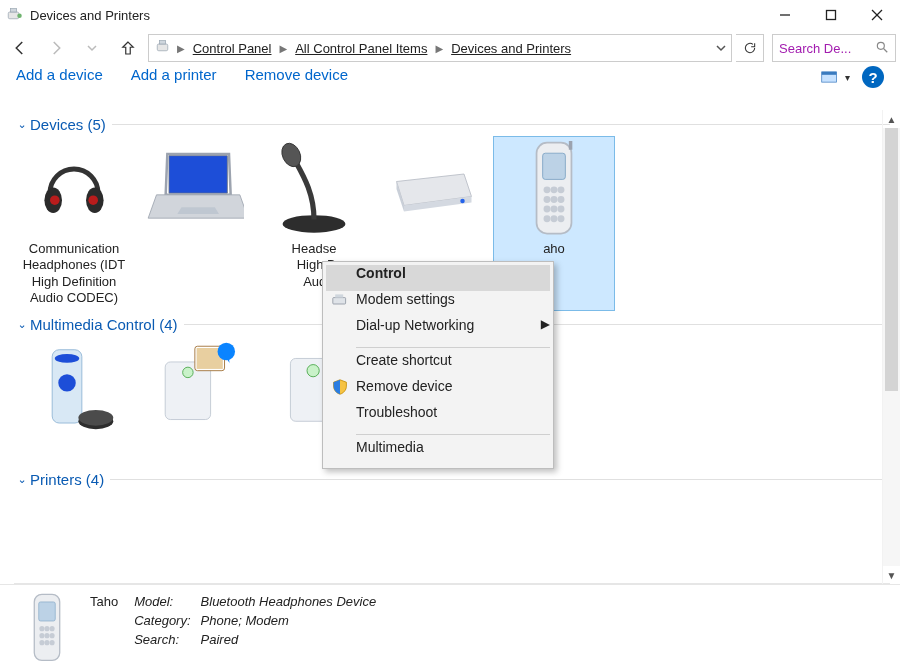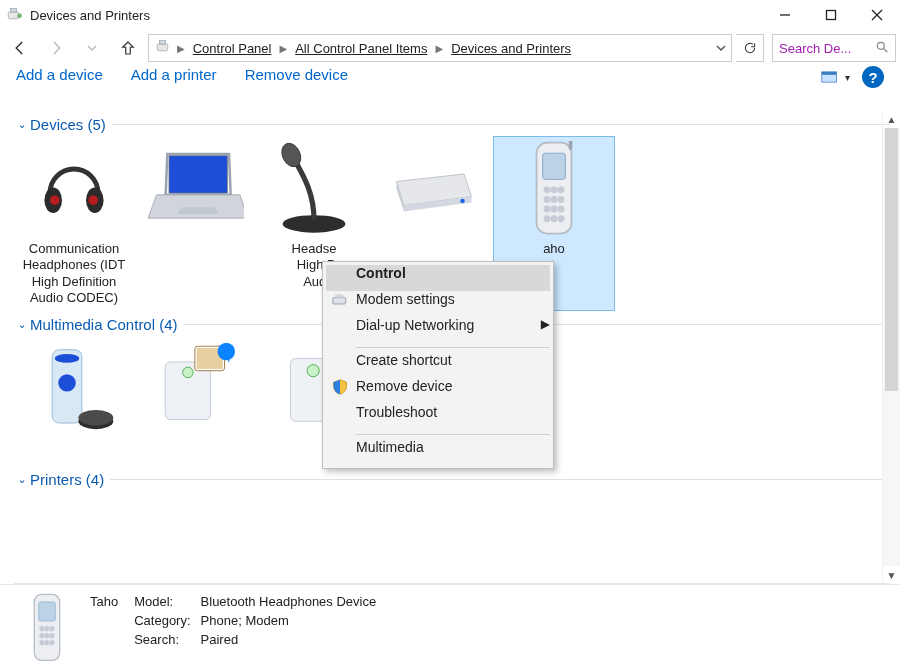--- a/index.html
+++ b/index.html
@@ -399,21 +399,21 @@
 
 <style>
 </style>
 
 <style>
   .details{display:flex;}
 </style>
 <div style="position:absolute; left:90px; bottom:0; height:88px; padding-top:10px; font-size:13px;" data-interactable="false">
   <div style="display:flex; align-items:baseline; gap:16px;">
      <span style="font-size:13px;" data-interactable="false">Taho</span>
-     <div class="grid" style="display:inline-grid; grid-template-columns:auto auto; column-gap:10px; row-gap:4px;">
+     <div class="grid" style="display:inline-grid; grid-template-columns:auto auto; column-gap:10px; row-gap:4px;font-style:italic;">
         <span class="k" data-interactable="false">Model:</span>
         <span data-interactable="false">Bluetooth Headphones Device</span>
         <span class="k" data-interactable="false">Category:</span>
         <span data-interactable="false">Phone; Modem</span>
         <span class="k" data-interactable="false">Search:</span>
         <span data-interactable="false">Paired</span>
      </div>
   </div>
 </div>
 

